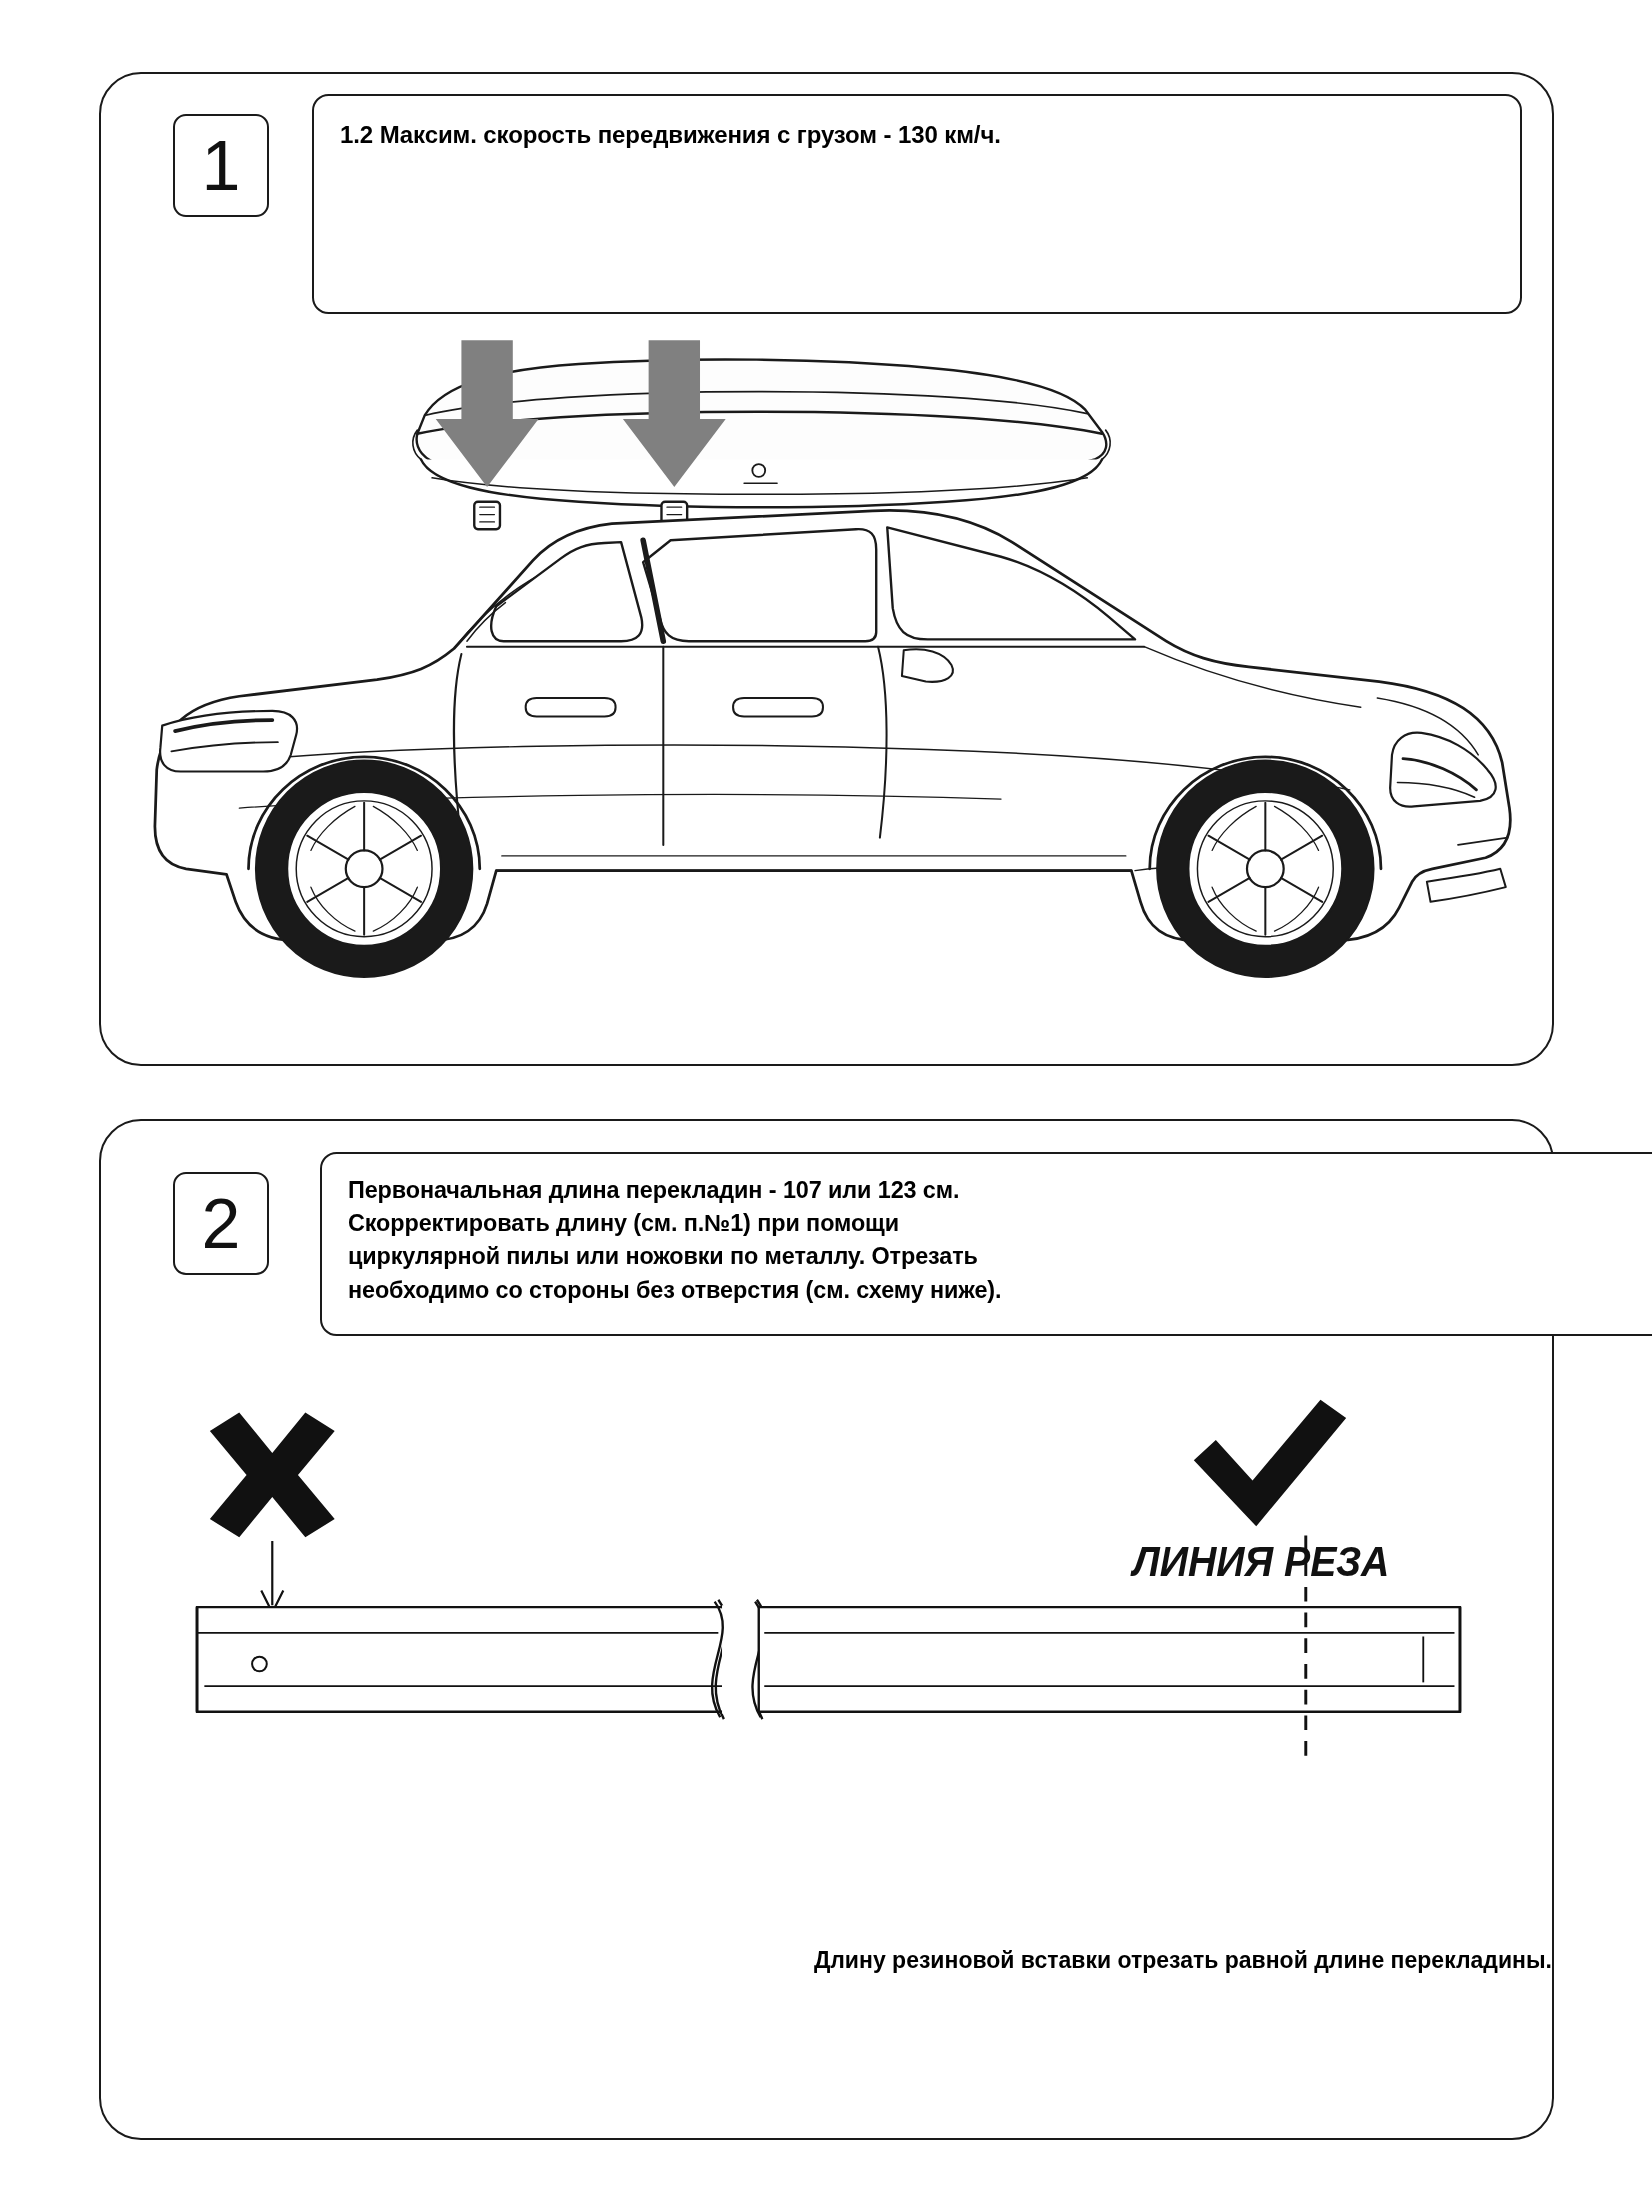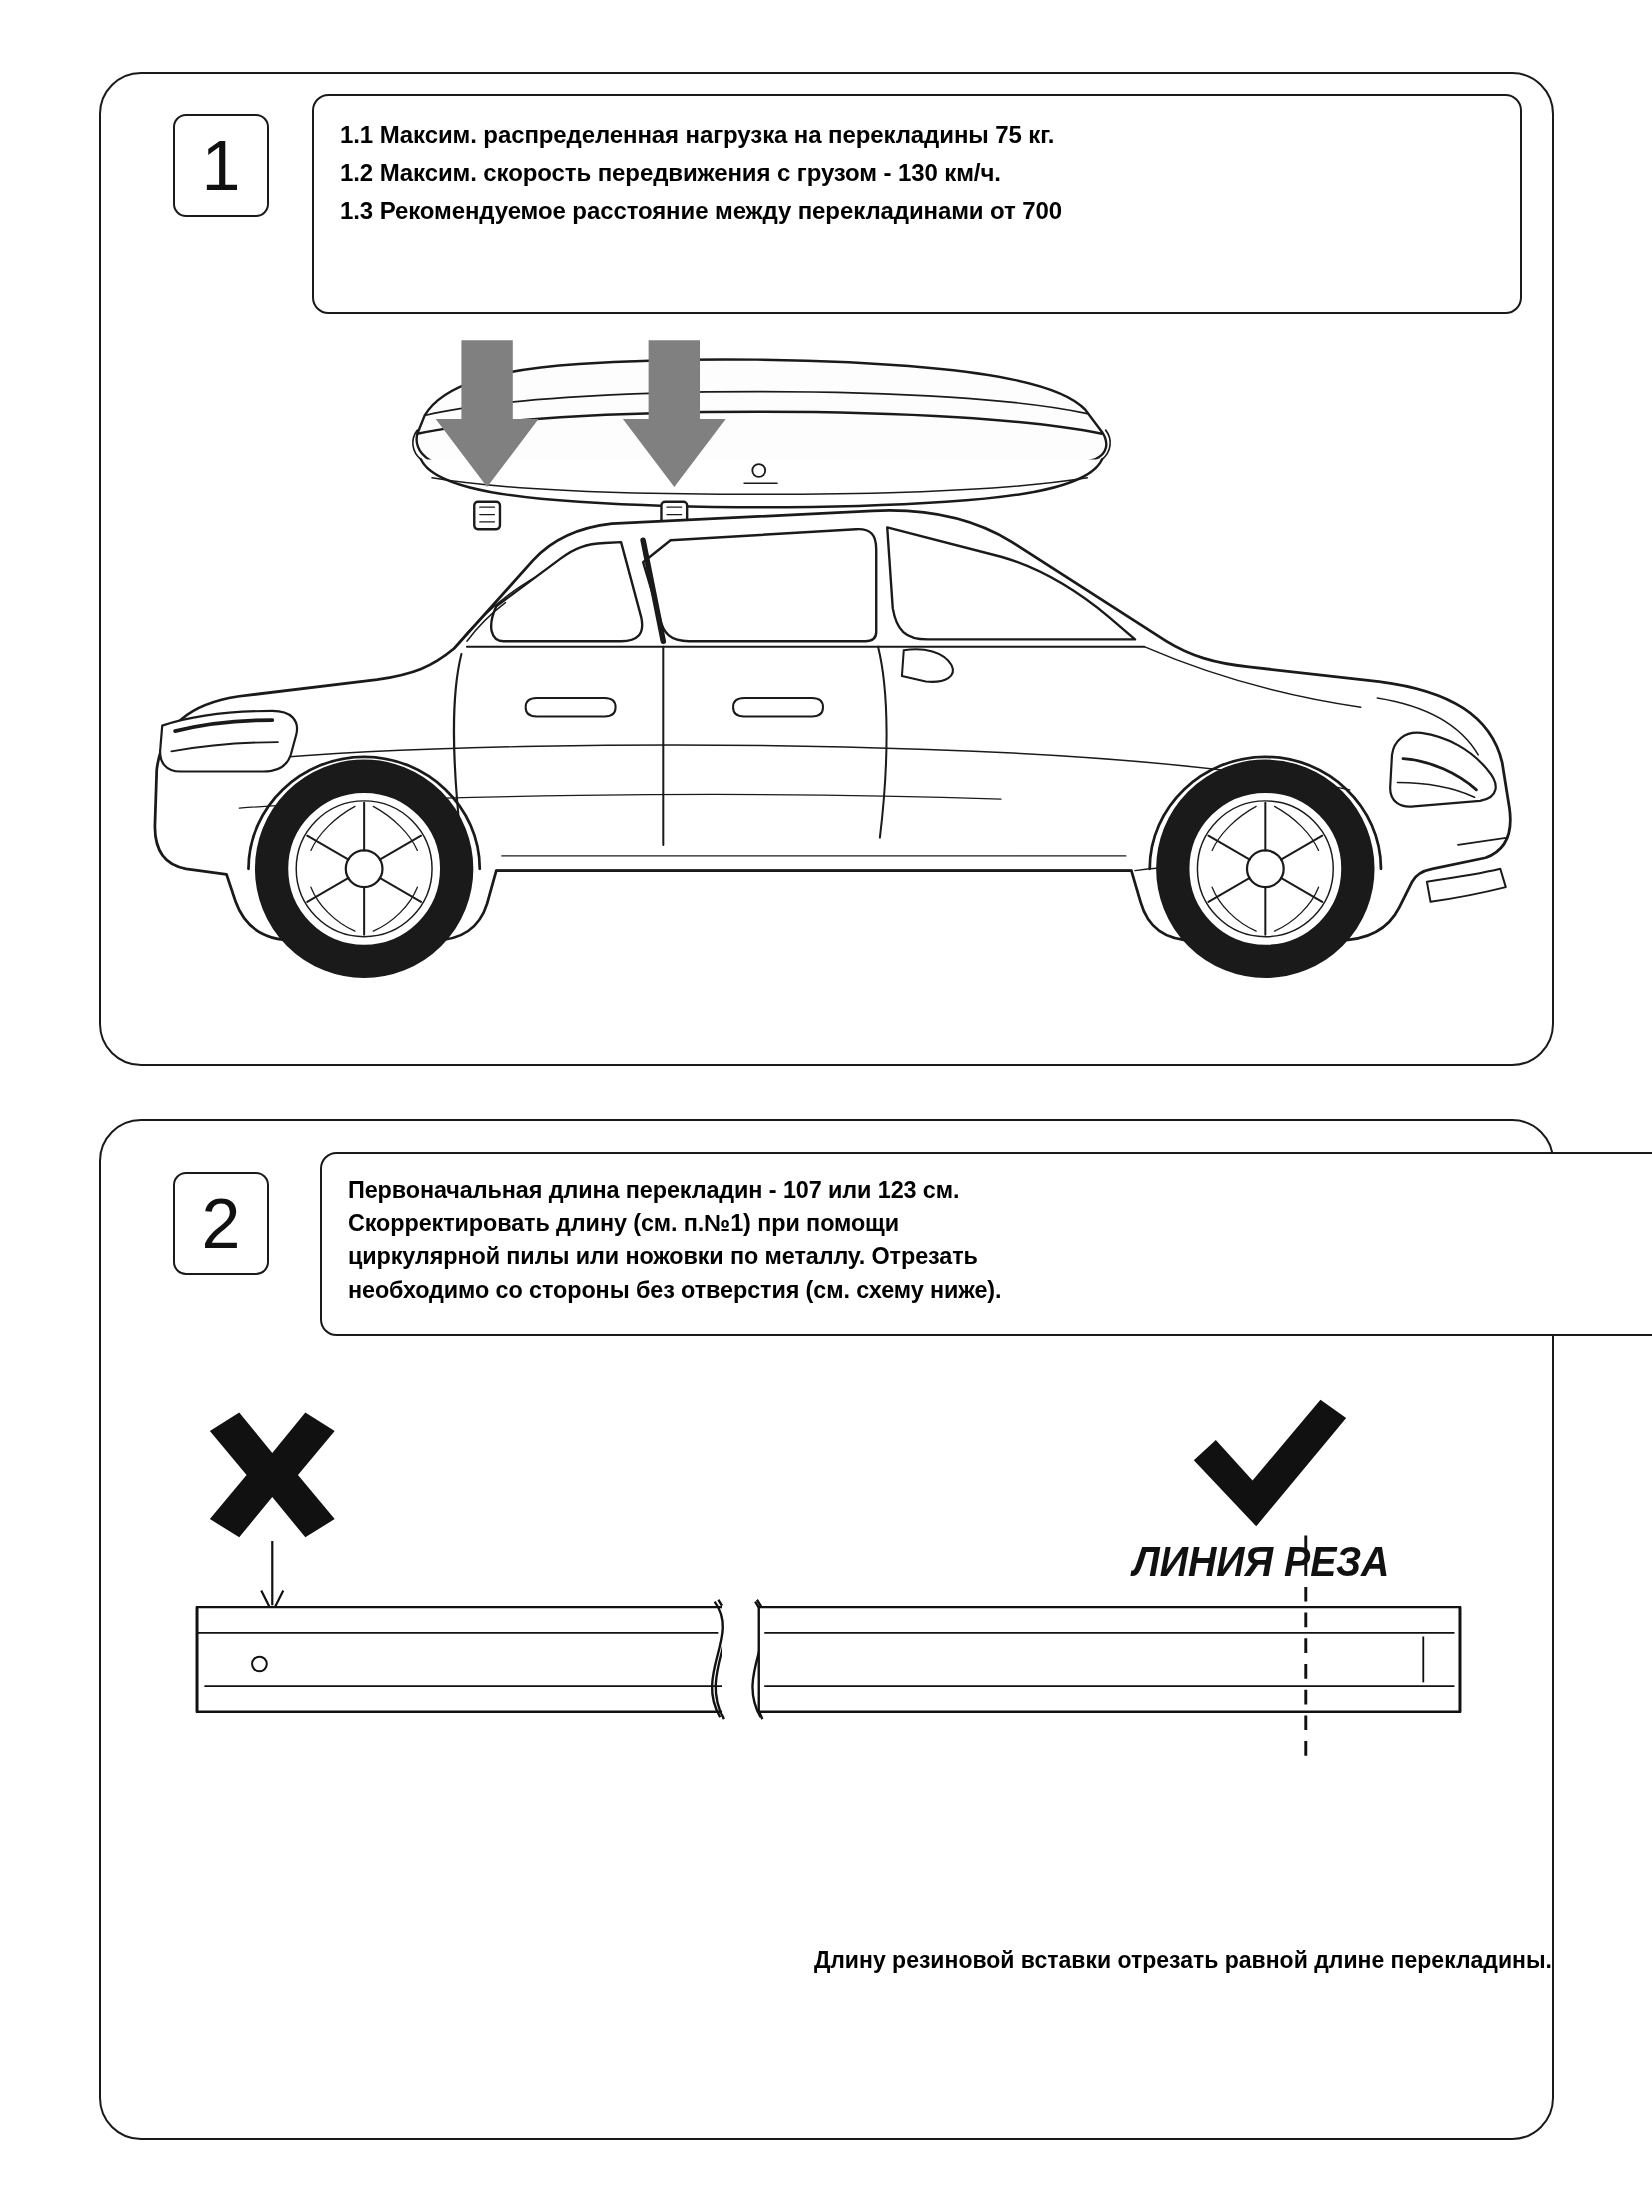--- a/index.html
+++ b/index.html
@@ -109,23 +109,21 @@
 </head>
 <body>
 
 <div class="page">
 
   <section class="panel" id="panel-1">
 
     <div class="step-badge">1</div>
 
     <div class="text-box">
-      <div class="line">1.1 Максим. распределенная нагрузка на перекладины  75 кг.</div>
       <div class="line">1.2 Максим. скорость передвижения с грузом - 130 км/ч.</div>
-      <div class="line">1.3 Рекомендуемое расстояние между перекладинами от 700</div>
     </div>
 
     <div class="illus" style="top:257px;height:725px;">
       <svg width="1455" height="725" viewBox="0 0 1584 790">
         <g fill="none" stroke="#1a1a1a" stroke-width="2.6" stroke-linejoin="round" stroke-linecap="round">
 
           <g>
             <path d="M352 92
                      C 372 58, 430 42, 520 36
                      C 640 28, 790 30, 900 40

